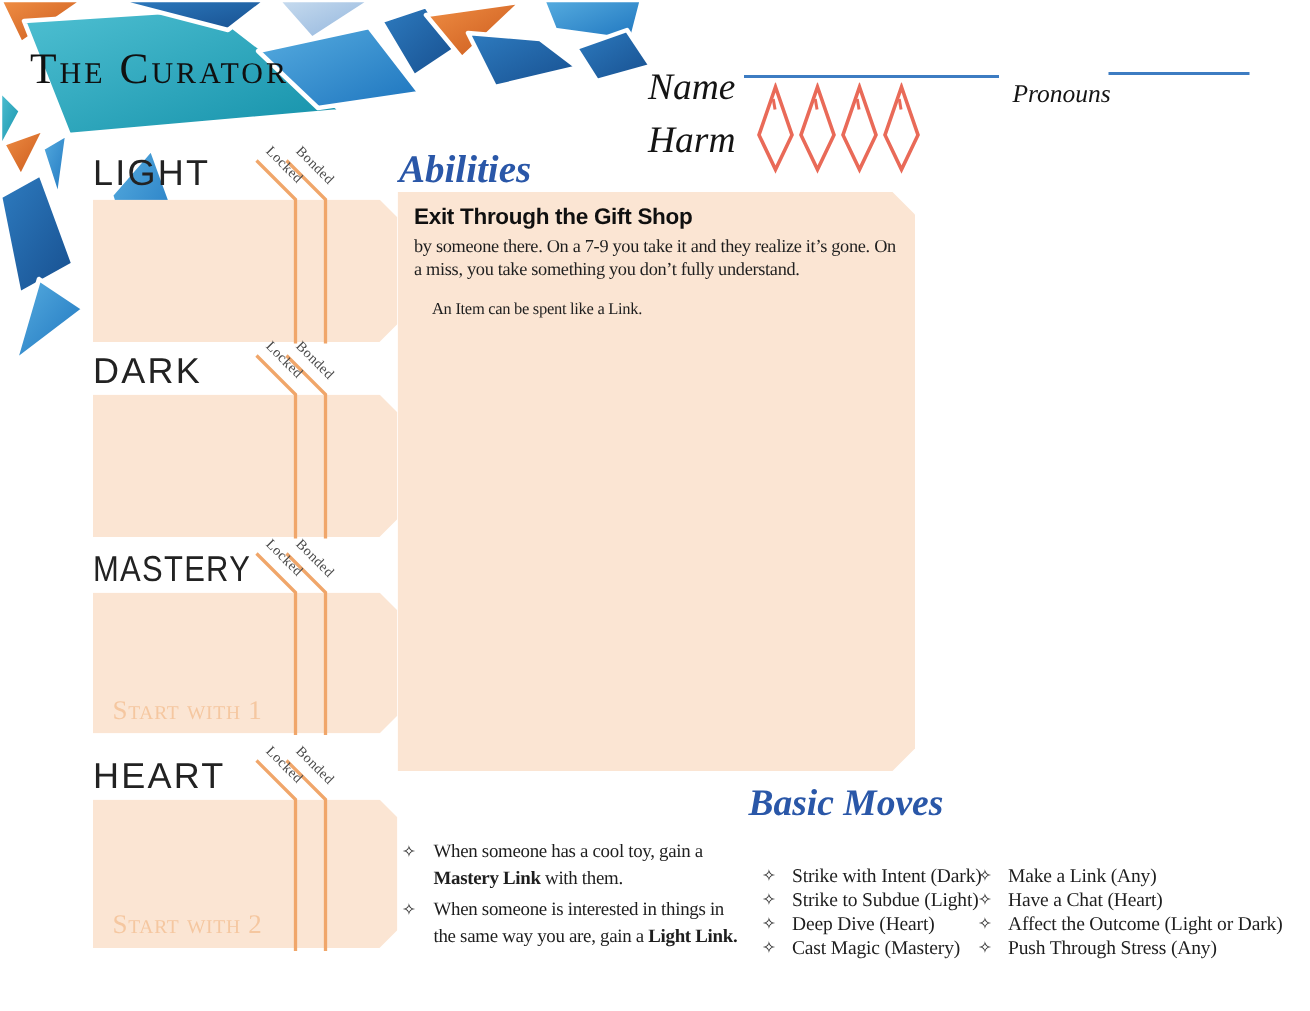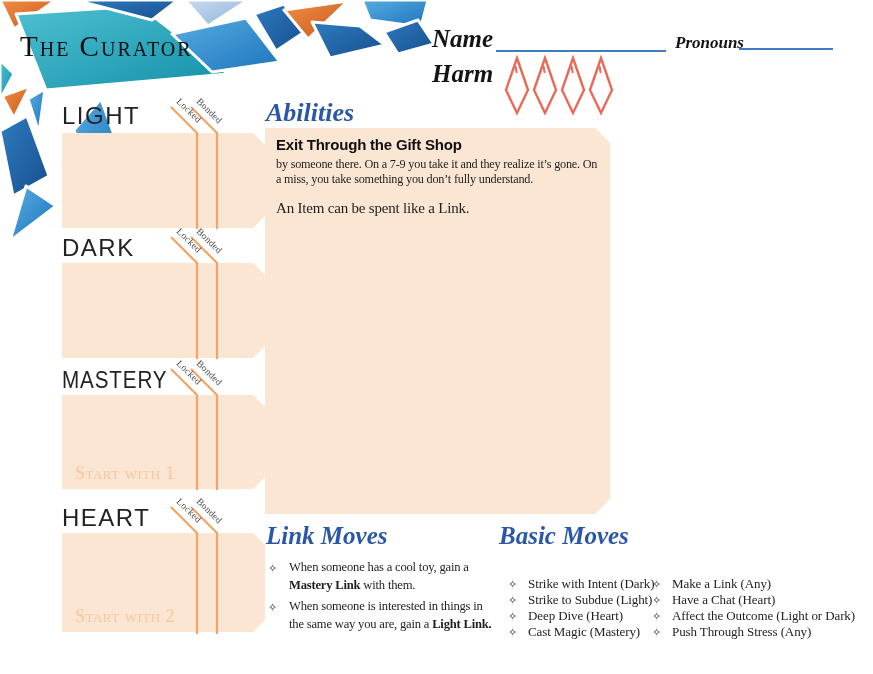--- a/index.html
+++ b/index.html
@@ -8,21 +8,21 @@
 
   
   .mosaic{position:absolute;left:0;top:0;}
 
   
   .playbook-title{position:absolute;left:20px;top:30px;font-family:"Liberation Serif",serif;
      font-variant:small-caps;font-size:29px;letter-spacing:2px;color:#101010;z-index:3;}
 
   
   .cal-label{position:absolute;font-family:"Liberation Serif",serif;font-style:italic;
-     font-weight:bold;color:#141414;}
+     font-weight:normal;color:#141414;margin-top:20px;}
   .name-label{left:432px;top:25px;font-size:25px;}
   .pronouns-label{left:675px;top:33px;font-size:17px;}
   .harm-label{left:432px;top:60px;font-size:25px;}
   .field-line{position:absolute;height:2px;background:#3D7CC2;}
   .name-line{left:496px;top:50px;width:170px;}
   .pronouns-line{left:739px;top:48px;width:94px;}
   .harm-track{position:absolute;left:501px;top:55px;}
 
   
   .script-head{position:absolute;font-family:"Liberation Serif",serif;font-style:italic;
@@ -60,21 +60,21 @@
   .start-with{position:absolute;left:13px;bottom:5px;font-variant:small-caps;
      font-size:18px;color:#F5C7A0;letter-spacing:0.5px;}
 
   
   .ability-card{position:absolute;left:265px;top:128px;width:345px;height:386px;background:#FBE5D3;
      clip-path:polygon(0 0, calc(100% - 15px) 0, 100% 15px, 100% calc(100% - 15px), calc(100% - 15px) 100%, 0 100%);
      box-sizing:border-box;padding:8px 8px 8px 11px;}
   .ability-title{margin:0 0 4px 0;font-family:"Liberation Sans",sans-serif;font-weight:bold;
      font-size:15px;color:#101010;letter-spacing:-0.2px;}
   .ability-line{font-size:12.2px;line-height:14.5px;letter-spacing:-0.2px;white-space:nowrap;color:#1e1e1e;}
-  .ability-footer{margin-top:14px;font-size:15px;letter-spacing:-0.2px;color:#1e1e1e;}
+  .ability-footer{margin-top:14px;font-size:11px;letter-spacing:-0.2px;color:#1e1e1e;margin-left:12px;}
 
   
   .linkmoves-list{position:absolute;left:268px;top:558px;width:232px;}
   .lm-item{display:flex;gap:11px;font-size:12.6px;line-height:18px;letter-spacing:-0.2px;margin-bottom:3px;}
   .bullet{flex:0 0 10px;font-size:11px;color:#222;position:relative;top:1px;}
 
   
   .bm-subtitle{position:absolute;left:505px;top:551px;font-style:italic;font-size:13.5px;color:#1f1f1f;}
   .bm-col{position:absolute;top:576px;}
   .bm-col1{left:508px;}
@@ -219,21 +219,20 @@
 
   <div class="script-head abilities-head">Abilities</div>
   <div class="ability-card">
     <h3 class="ability-title">Exit Through the Gift Shop</h3>
     <div class="ability-line"><span>by someone there. On a 7-9 you take it and they realize it’s gone. On</span><b></b><span></span></div>
     <div class="ability-line"><span>a miss, you take something you don’t fully understand.</span><b></b><span></span></div>
     <div class="ability-footer">An Item can be spent like a Link.</div>
   </div>
 
 
-  <div class="script-head linkmoves-head">Link Moves</div>
   <div class="linkmoves-list">
     <div class="lm-item">
       <span class="bullet">✧</span>
       <span><span>When someone has a cool toy, gain a</span><br>
         <span></span><b>Mastery Link</b><span> with them.</span></span>
     </div>
     <div class="lm-item">
       <span class="bullet">✧</span>
       <span><span>When someone is interested in things in</span><br>
         <span>the same way you are, gain a </span><b>Light Link.</b><span></span></span>

